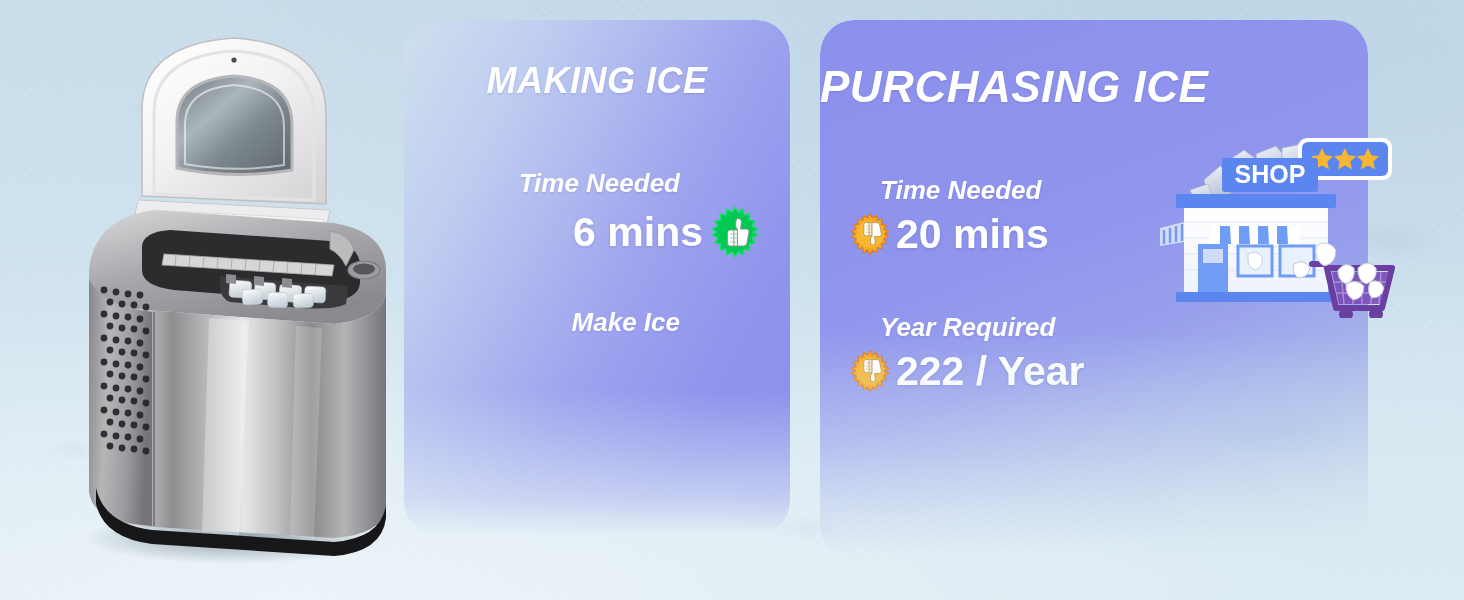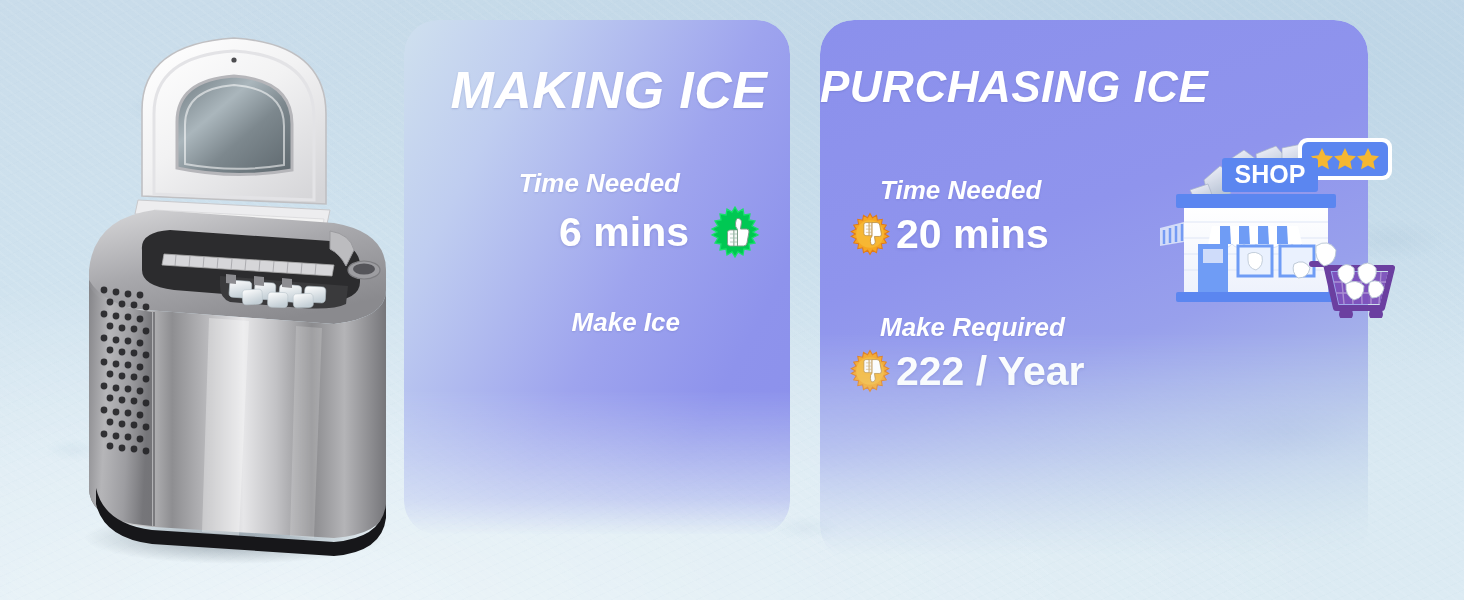--- a/index.html
+++ b/index.html
@@ -43,34 +43,34 @@
   #panel-right{
     left:820px;top:20px;width:548px;height:540px;
     border-radius:34px;
     background:linear-gradient(160deg,#8b90ec 0%,#8f94ed 38%,#98a0ec 58%,#aebde9 78%,#c3d6ea 92%,rgba(205,224,238,0) 100%);
     -webkit-mask-image:linear-gradient(180deg,#000 0%,#000 58%,rgba(0,0,0,.55) 80%,rgba(0,0,0,0) 99%);
             mask-image:linear-gradient(180deg,#000 0%,#000 58%,rgba(0,0,0,.55) 80%,rgba(0,0,0,0) 99%);
   }
 
   .ptitle{position:absolute;font-style:italic;font-weight:bold;color:#fff;white-space:nowrap;
     letter-spacing:.5px;text-shadow:0 1px 2px rgba(70,80,160,.25);}
-  #title-left{left:12px;top:40px;width:386px;text-align:center;font-size:52px;}
+  #title-left{left:0;top:40px;width:386px;text-align:center;font-size:36px;}
   #title-right{left:0;top:42px;width:462px;text-align:left;font-size:44px;}
 
   
   .row{position:absolute;}
   .lbl{font-style:italic;font-weight:bold;color:#fff;font-size:26px;line-height:1;
     text-shadow:0 1px 2px rgba(70,80,160,.20);white-space:nowrap;}
   .val{font-weight:bold;color:#fff;font-size:41px;line-height:1;
     text-shadow:0 1px 3px rgba(70,80,160,.25);white-space:nowrap;}
 
   
   .rowL{text-align:right;}
   .rowL .lbl{display:block;margin-right:82px;margin-bottom:9px;}
-  .rowL .vline{display:flex;align-items:center;justify-content:flex-end;gap:19px;}
+  .rowL .vline{display:flex;align-items:center;justify-content:flex-end;gap:5px;}
   #row-l1{left:0;top:150px;width:386px;padding-right:28px;box-sizing:border-box;}
   #row-l2{left:0;top:289px;width:386px;padding-right:28px;box-sizing:border-box;}
 
   
   .rowR{text-align:left;}
   .rowR .lbl{display:block;margin-left:32px;margin-bottom:9px;}
   .rowR .vline{display:flex;align-items:center;justify-content:flex-start;gap:4px;}
   #row-r1{left:28px;top:157px;width:420px;}
   #row-r2{left:28px;top:294px;width:420px;}
 
@@ -317,21 +317,21 @@
           <path d="M22 29 L26 29 L26 13 L22 13 Q19.5 13 19.5 15.5 L19.5 26.5 Q19.5 29 22 29 Z" fill="#fdfdfd" stroke="#b98a3c" stroke-width=".9"></path>
           <path d="M26 13 L29.5 13 L29.5 29 L26 29 Z" fill="#f7f3ec" stroke="#b98a3c" stroke-width=".7"></path>
           <path d="M29 40.5 Q33 41 33.5 37 L32.5 30 L38.5 30 Q41.5 30 41 27 L39 16 Q38.5 13 35.5 13 L29.5 13 L29.5 29.5 Q27 32 27.5 36 Q28 39.5 29 40.5 Z" fill="#ffffff" stroke="#b98a3c" stroke-width="1"></path>
           <path d="M22 17 L29 17 M22 21 L29 21 M22 25 L29 25" stroke="#cfae74" stroke-width=".8" fill="none"></path>
         </svg>
         <span class="val">20 mins</span>
       </span>
     </div>
 
     <div class="row rowR" id="row-r2">
-      <span class="lbl">Make Required</span>
+      <span class="lbl">Year Required</span>
       <span class="vline">
         <svg class="badge" width="44" height="44" viewBox="0 0 54 54">
           <path d="M27 2 L30 7 L35 4 L36 10 L42 9 L41 15 L47 16 L44 21 L50 24 L45 27 L50 30 L44 33 L47 38 L41 39 L42 45 L36 44 L35 50 L30 47 L27 52 L24 47 L19 50 L18 44 L12 45 L13 39 L7 38 L10 33 L4 30 L9 27 L4 24 L10 21 L7 16 L13 15 L12 9 L18 10 L19 4 L24 7 Z" fill="#f5a623" stroke="#e07b1a" stroke-width="1.3"></path>
           <circle cx="27" cy="27" r="17" fill="#f7b733"></circle>
           <path d="M22 29 L26 29 L26 13 L22 13 Q19.5 13 19.5 15.5 L19.5 26.5 Q19.5 29 22 29 Z" fill="#fdfdfd" stroke="#b98a3c" stroke-width=".9"></path>
           <path d="M26 13 L29.5 13 L29.5 29 L26 29 Z" fill="#f7f3ec" stroke="#b98a3c" stroke-width=".7"></path>
           <path d="M29 40.5 Q33 41 33.5 37 L32.5 30 L38.5 30 Q41.5 30 41 27 L39 16 Q38.5 13 35.5 13 L29.5 13 L29.5 29.5 Q27 32 27.5 36 Q28 39.5 29 40.5 Z" fill="#ffffff" stroke="#b98a3c" stroke-width="1"></path>
           <path d="M22 17 L29 17 M22 21 L29 21 M22 25 L29 25" stroke="#cfae74" stroke-width=".8" fill="none"></path>
         </svg>
         <span class="val">222 / Year</span>

